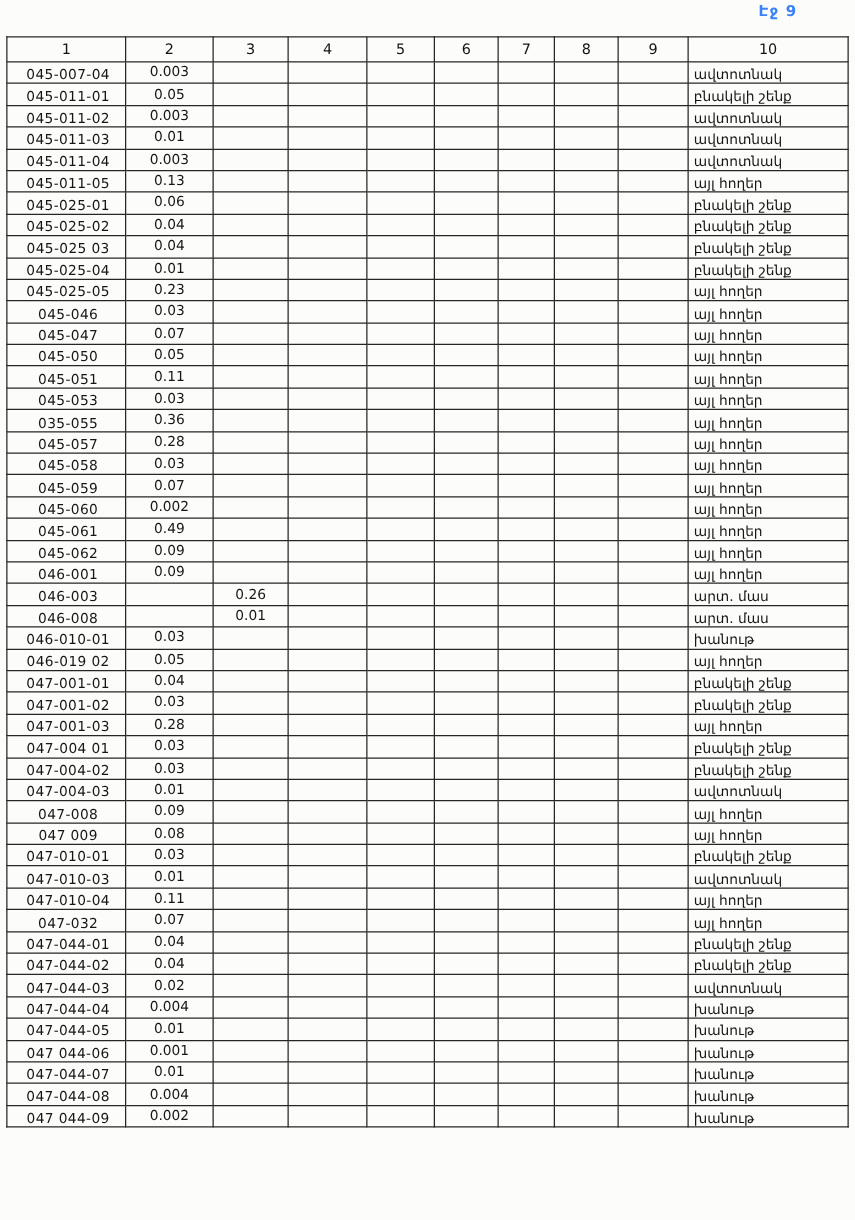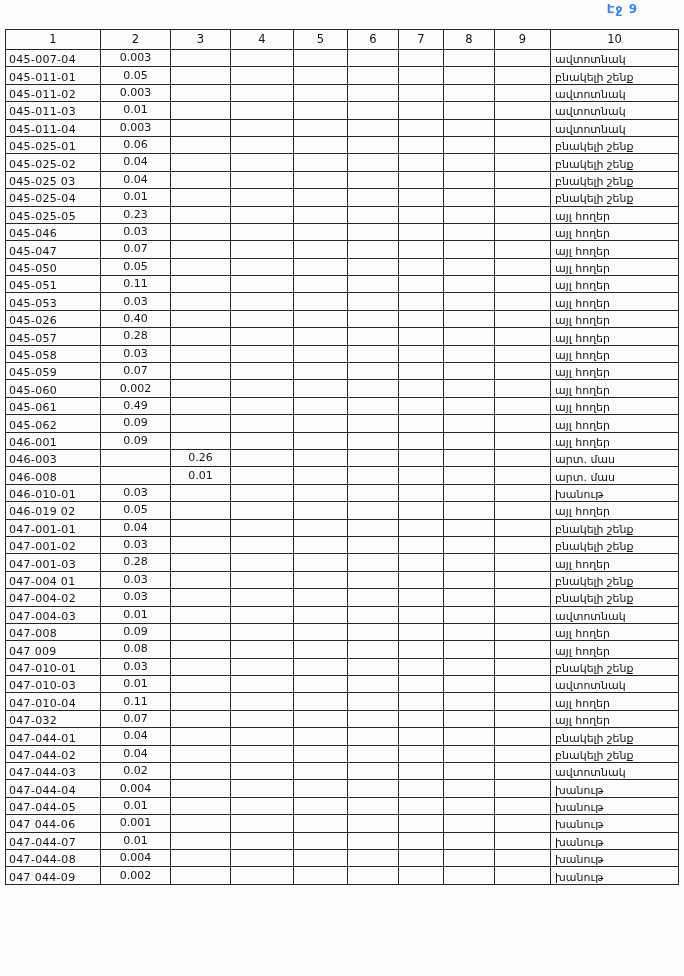--- a/index.html
+++ b/index.html
@@ -41,21 +41,21 @@
     line-height: 1.1;
   }
   .doc-table thead th {
     height: 19px;
     font-weight: normal;
     text-align: center;
     font-size: 11.5px;
     color: #131313;
   }
   .doc-table td { height: 16.4px; }
-  td.c1 { text-align: left; padding-left: 3px; vertical-align: bottom; letter-spacing: 0.3px; }
+  td.c1 { text-align: center; padding-left: 3px; vertical-align: bottom; letter-spacing: 0.3px; }
   td.c2, td.c3 { text-align: center; vertical-align: middle; }
   td.c10 { text-align: left; padding-left: 4px; vertical-align: bottom; }
   td.cmid { background: transparent; }
 </style>
 </head>
 <body>
 
 <div class="page">
 
   <div class="page-label">Էջ 9</div>
@@ -142,20 +142,32 @@
           <td class="c3"></td>
           <td class="cmid"></td>
           <td class="cmid"></td>
           <td class="cmid"></td>
           <td class="cmid"></td>
           <td class="cmid"></td>
           <td class="cmid"></td>
           <td class="c10">ավտոտնակ</td>
         </tr>
         <tr>
+          <td class="c1">045-011-05</td>
+          <td class="c2">0.13</td>
+          <td class="c3"></td>
+          <td class="cmid"></td>
+          <td class="cmid"></td>
+          <td class="cmid"></td>
+          <td class="cmid"></td>
+          <td class="cmid"></td>
+          <td class="cmid"></td>
+          <td class="c10">այլ հողեր</td>
+        </tr>
+        <tr>
           <td class="c1">045-025-01</td>
           <td class="c2">0.06</td>
           <td class="c3"></td>
           <td class="cmid"></td>
           <td class="cmid"></td>
           <td class="cmid"></td>
           <td class="cmid"></td>
           <td class="cmid"></td>
           <td class="cmid"></td>
           <td class="c10">բնակելի շենք</td>
@@ -262,22 +274,22 @@
           <td class="c3"></td>
           <td class="cmid"></td>
           <td class="cmid"></td>
           <td class="cmid"></td>
           <td class="cmid"></td>
           <td class="cmid"></td>
           <td class="cmid"></td>
           <td class="c10">այլ հողեր</td>
         </tr>
         <tr>
-          <td class="c1">045-026</td>
-          <td class="c2">0.40</td>
+          <td class="c1">035-055</td>
+          <td class="c2">0.36</td>
           <td class="c3"></td>
           <td class="cmid"></td>
           <td class="cmid"></td>
           <td class="cmid"></td>
           <td class="cmid"></td>
           <td class="cmid"></td>
           <td class="cmid"></td>
           <td class="c10">այլ հողեր</td>
         </tr>
         <tr>

